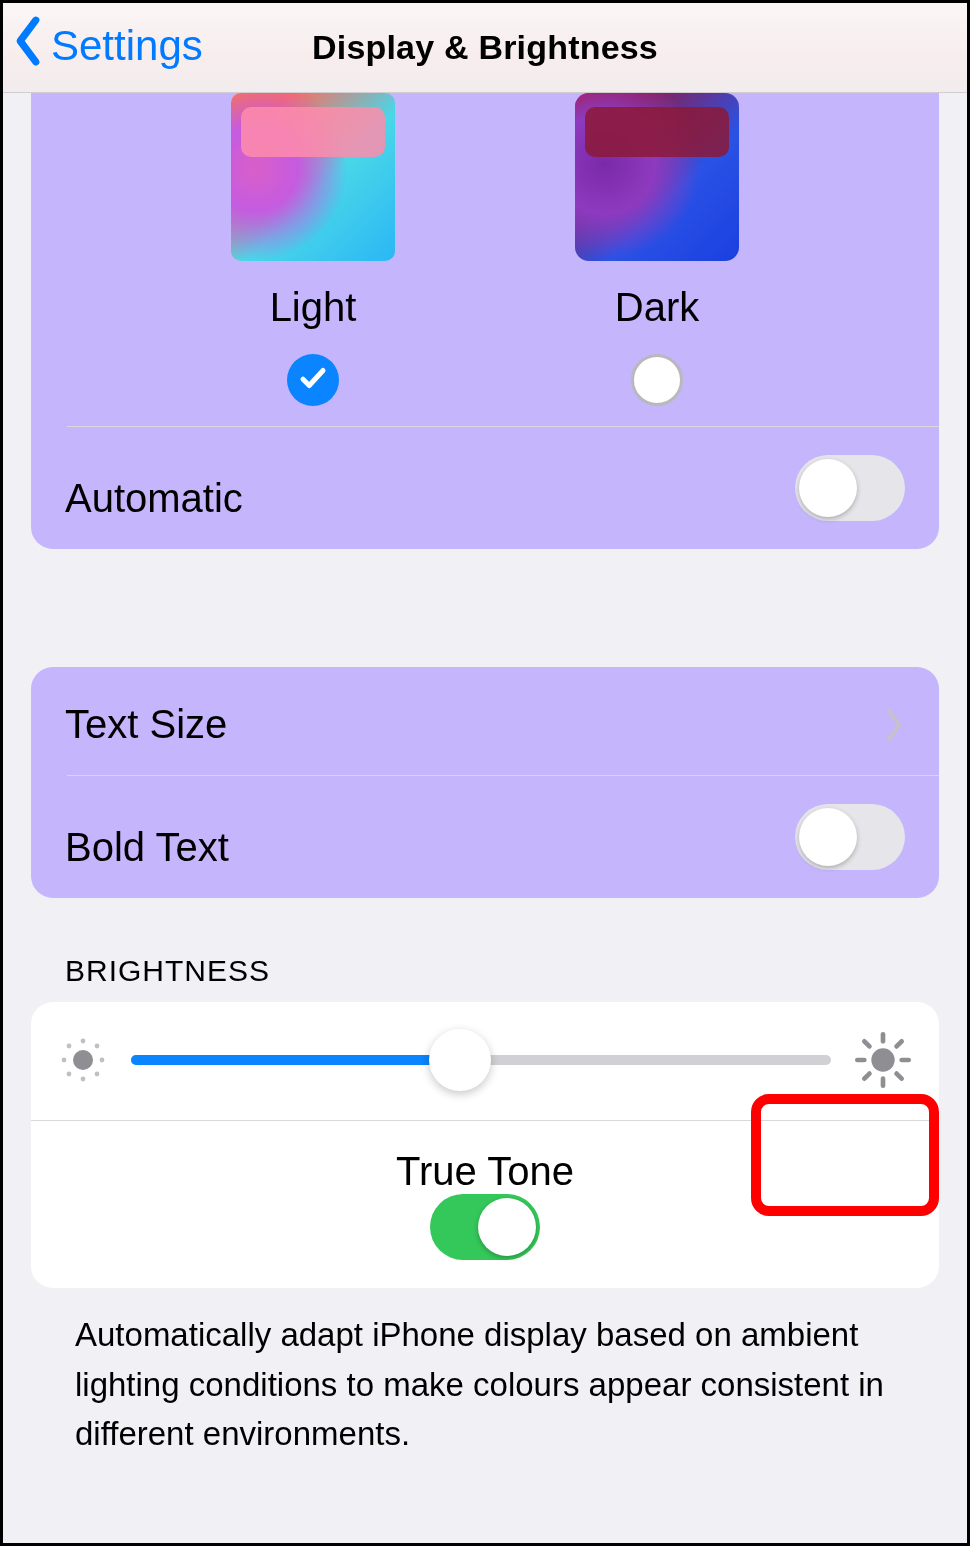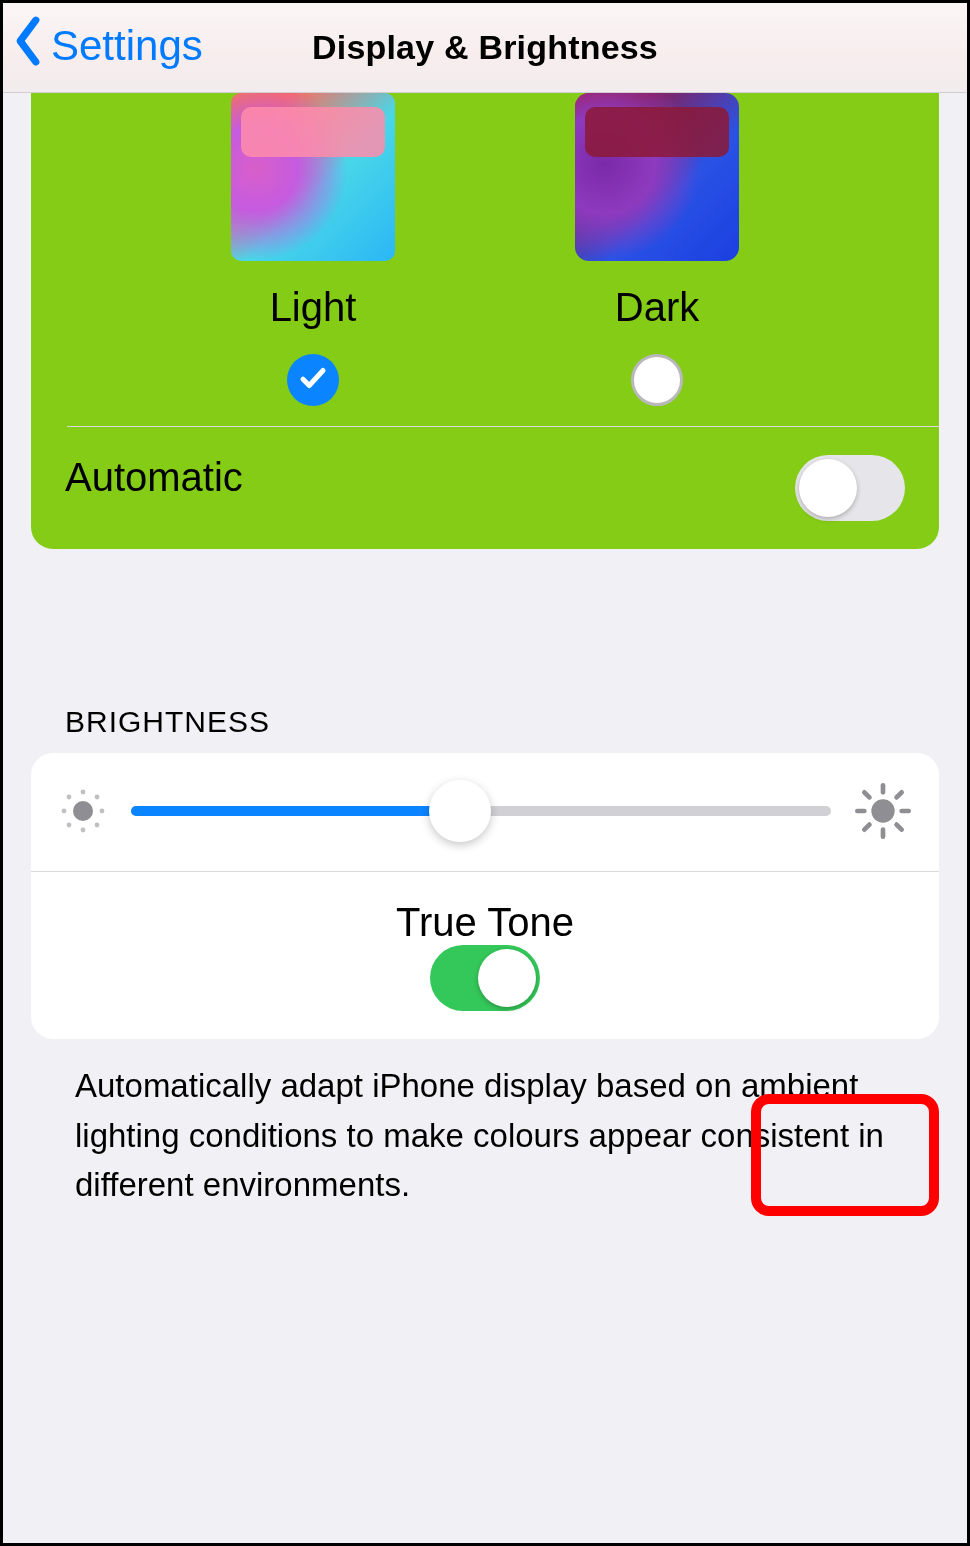--- a/index.html
+++ b/index.html
@@ -41,22 +41,22 @@
     font-weight: 700;
     color: #000;
     letter-spacing: 0.2px;
   }
 
   
   .main { padding: 0; }
 
   
   .group {
-    background: #84cc16;
-    margin: 0 28px;
+    background: #c4b5fd;
+    margin: 9px 28px;
     border-radius: 22px;
   }
   .group-flush-top {
     border-top-left-radius: 0;
     border-top-right-radius: 0;
     margin-top: 0;
   }
 
   .appearance-row {
     display: flex;
@@ -125,21 +125,21 @@
   }
 
   .divider {
     height: 1px;
     background: #d9d9dd;
     margin-left: 36px;
   }
 
   .row {
     display: flex;
-    align-items: flex-start;
+    align-items: flex-end;
     justify-content: space-between;
     padding: 28px 34px;
     min-height: 108px;
   }
   .row-label {
     font-size: 40px;
     color: #000;
   }
 
   .switch {
@@ -294,20 +294,37 @@
     <div class="row">
       <span class="row-label">Automatic</span>
       <div class="switch off">
         <div class="knob"></div>
       </div>
     </div>
   </div>
 
   <div class="section-gap"></div>
 
+  <div class="group">
+    <div class="row">
+      <span class="row-label">Text Size</span>
+      <span class="chevron-right">
+        <svg viewBox="0 0 24 40" fill="none" stroke="#c4c4c8" stroke-width="4" stroke-linecap="round" stroke-linejoin="round">
+          <polyline points="6,4 18,20 6,36"></polyline>
+        </svg>
+      </span>
+    </div>
+    <div class="divider"></div>
+    <div class="row">
+      <span class="row-label">Bold Text</span>
+      <div class="switch off">
+        <div class="knob"></div>
+      </div>
+    </div>
+  </div>
 
   <div class="section-header">BRIGHTNESS</div>
 
   <div class="brightness-group">
     <div class="slider-row">
       <span class="sun-icon sun-small">
         <svg viewBox="0 0 24 24" fill="#8e8e93">
           <circle cx="12" cy="12" r="5"></circle>
           <g opacity="0.55">
             <circle cx="12" cy="2.5" r="1.2"></circle>

